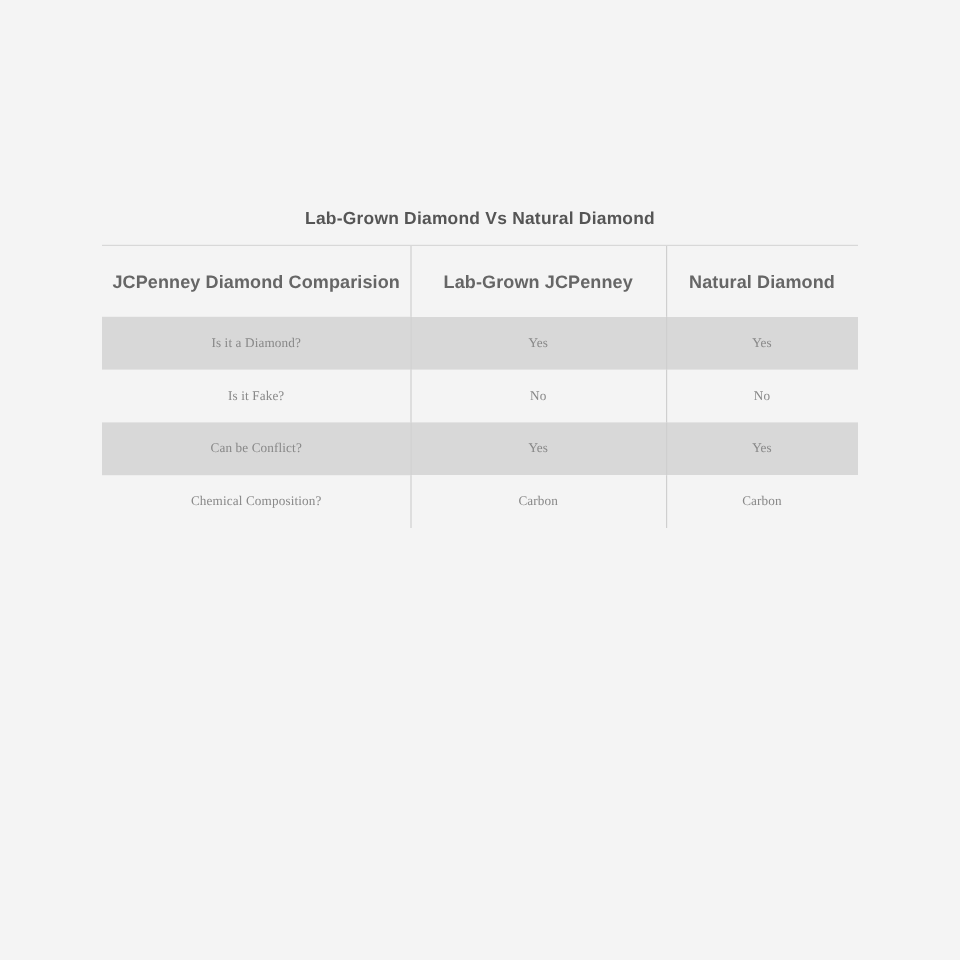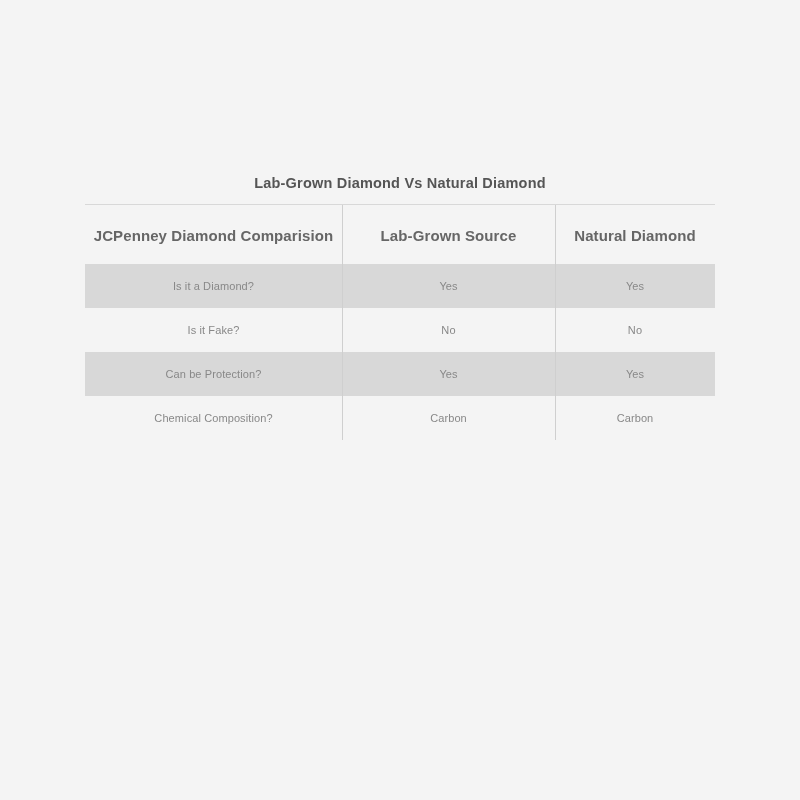--- a/index.html
+++ b/index.html
@@ -52,20 +52,21 @@
     padding: 22px 6px 20px 6px;
     background: transparent;
     letter-spacing: 0.1px;
   }
   table.compare td {
     font-size: 11px;
     color: #888888;
     text-align: center;
     padding: 16px 6px 16px 6px;
     letter-spacing: 0.1px;
+    font-family: Liberation Serif, serif;
   }
   table.compare tr.shaded td {
     background: #d8d8d8;
   }
   table.compare tr.plain td {
     background: transparent;
   }
   
   table.compare th.col-div,
   table.compare td.col-div {
@@ -92,37 +93,37 @@
 
     <table class="compare">
       <colgroup>
         <col class="c1">
         <col class="c2">
         <col class="c3">
       </colgroup>
       <thead>
         <tr>
           <th>JCPenney Diamond Comparision</th>
-          <th class="col-div">Lab-Grown Source</th>
+          <th class="col-div">Lab-Grown JCPenney</th>
           <th class="col-div">Natural Diamond</th>
         </tr>
       </thead>
       <tbody>
         <tr class="shaded">
           <td>Is it a Diamond?</td>
           <td class="col-div">Yes</td>
           <td class="col-div">Yes</td>
         </tr>
         <tr class="plain">
           <td>Is it Fake?</td>
           <td class="col-div">No</td>
           <td class="col-div">No</td>
         </tr>
         <tr class="shaded">
-          <td>Can be Protection?</td>
+          <td>Can be Conflict?</td>
           <td class="col-div">Yes</td>
           <td class="col-div">Yes</td>
         </tr>
         <tr class="plain">
           <td>Chemical Composition?</td>
           <td class="col-div">Carbon</td>
           <td class="col-div">Carbon</td>
         </tr>
       </tbody>
     </table>

